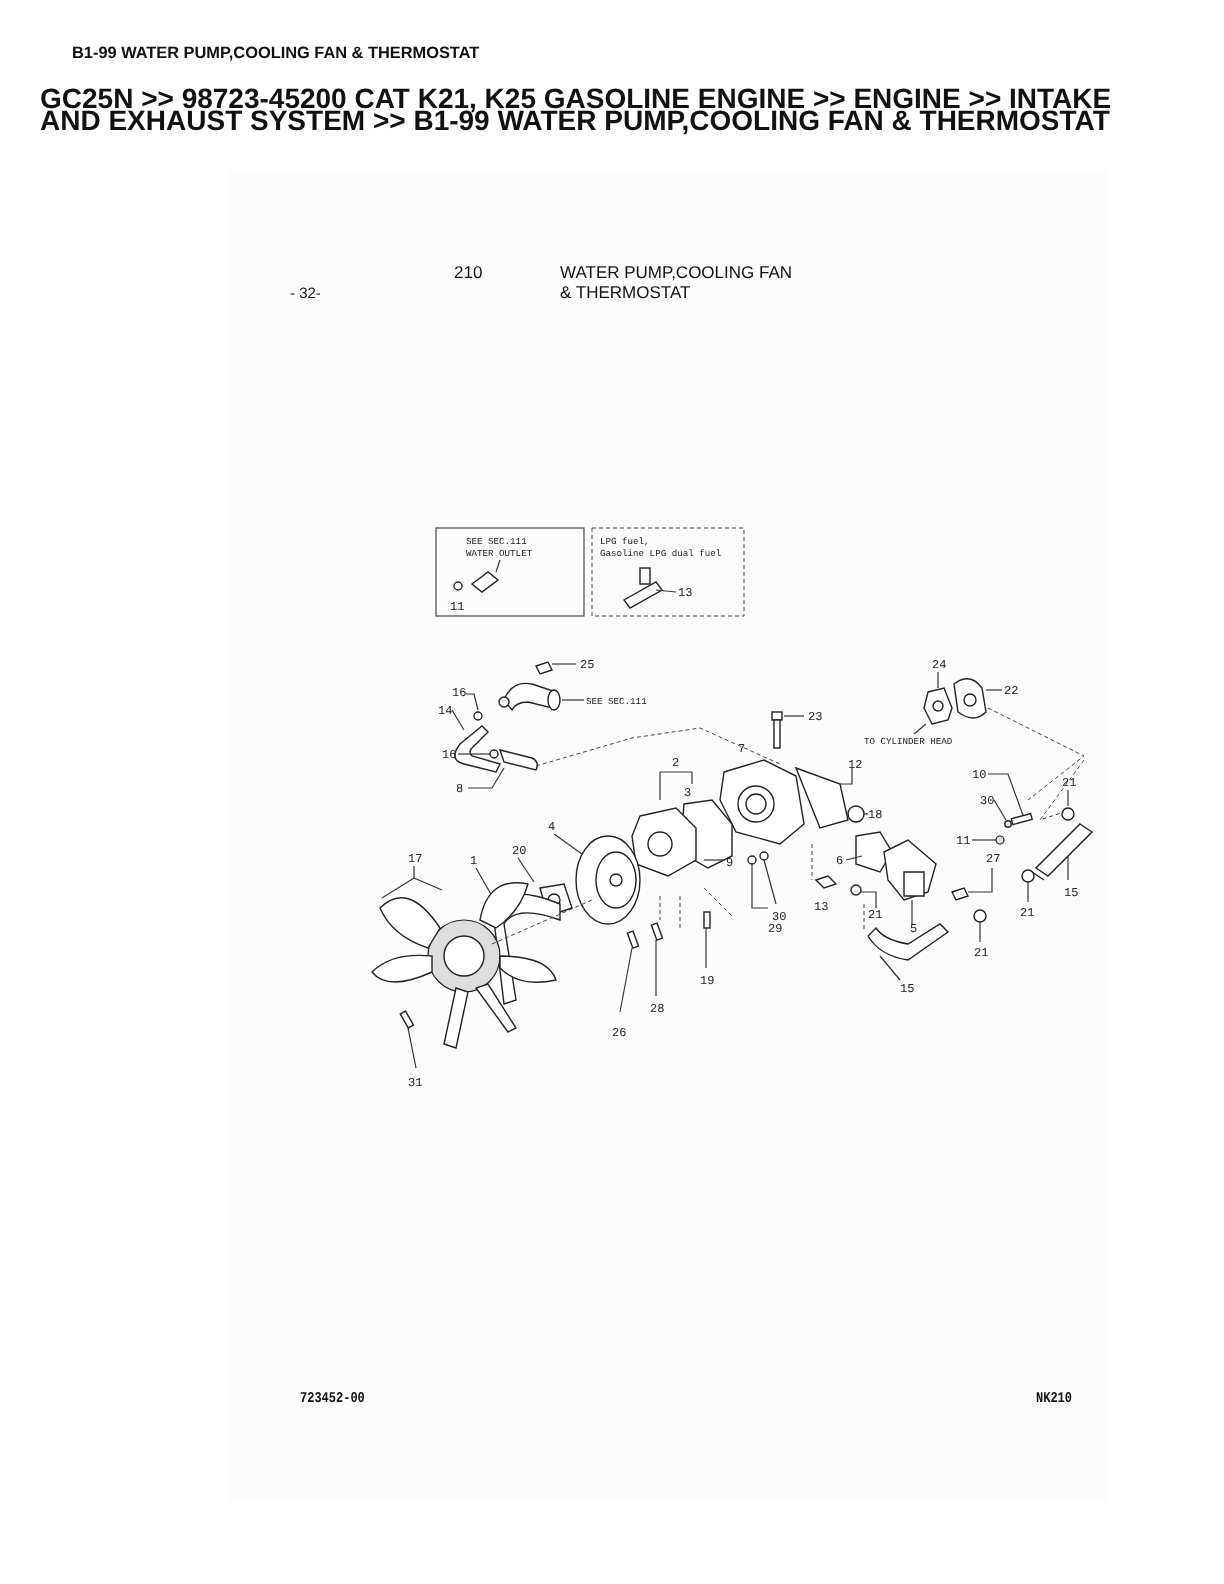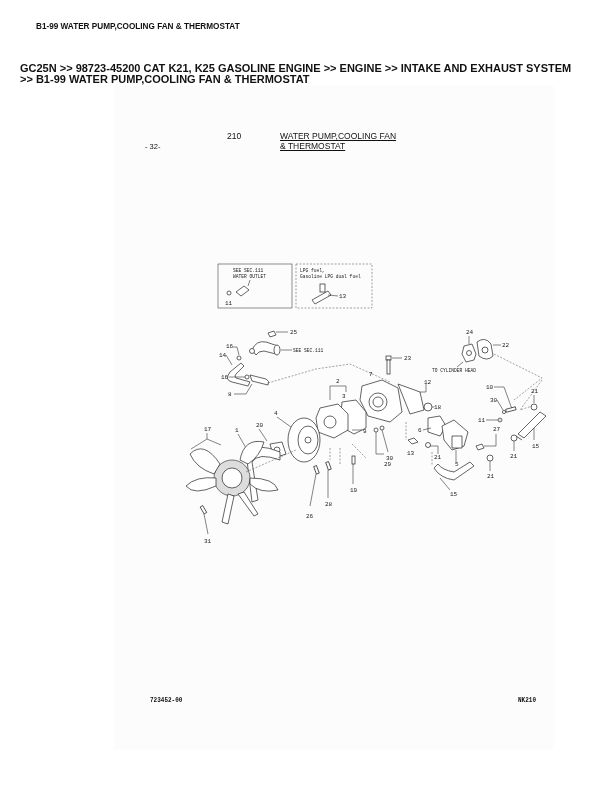--- a/index.html
+++ b/index.html
@@ -1,23 +1,23 @@
 <!DOCTYPE html>
 <html><head>
 <meta charset="utf-8">
 <style>
   html, body { margin: 0; padding: 0; background: #ffffff; }
   body { width: 612px; height: 792px; position: relative; overflow: hidden;
          font-family: "Liberation Sans", sans-serif; color: #111; }
   .hdr-title { position: absolute; left: 36px; top: 22px; font-size: 8.2px; font-weight: bold; letter-spacing: 0; }
-  .hdr-crumb { position: absolute; left: 20px; top: 44px; width: 560px; font-size: 11px; font-weight: bold; line-height: 10.5px; margin-top: 19px; }
+  .hdr-crumb { position: absolute; left: 20px; top: 44px; width: 560px; font-size: 14px; font-weight: bold; line-height: 10.5px; }
   .sheet { position: absolute; left: 114px; top: 86px; width: 440px; height: 664px; background: #fcfcfc; }
   .pg-num { position: absolute; left: 145px; top: 142px; font-size: 7.5px; }
   .sec-num { position: absolute; left: 227px; top: 131px; font-size: 8.5px; }
-  .sec-title { position: absolute; left: 280px; top: 131px; font-size: 8.5px; line-height: 10px; text-decoration: underline; }
+  .sec-title { position: absolute; left: 280px; top: 131px; font-size: 8.5px; line-height: 10px; }
   .foot-left { position: absolute; left: 150px; top: 696px; font-family: "Liberation Mono", monospace; font-size: 7.5px; font-weight: bold; transform: scaleX(0.8); transform-origin: left; }
   .foot-right { position: absolute; left: 518px; top: 696px; font-family: "Liberation Mono", monospace; font-size: 7.5px; font-weight: bold; transform: scaleX(0.8); transform-origin: left; }
   .cl { font-family: "Liberation Mono", monospace; font-size: 6px; fill: #222; }
   .note { font-family: "Liberation Mono", monospace; font-size: 4.6px; fill: #222; }
   .ln { stroke: #333; stroke-width: 0.6; fill: none; }
   .dash { stroke: #444; stroke-width: 0.5; fill: none; stroke-dasharray: 2 1.5; }
   .part { stroke: #222; stroke-width: 0.7; fill: #fff; }
   .partf { stroke: #222; stroke-width: 0.6; fill: #ddd; }
 </style>
 </head>

